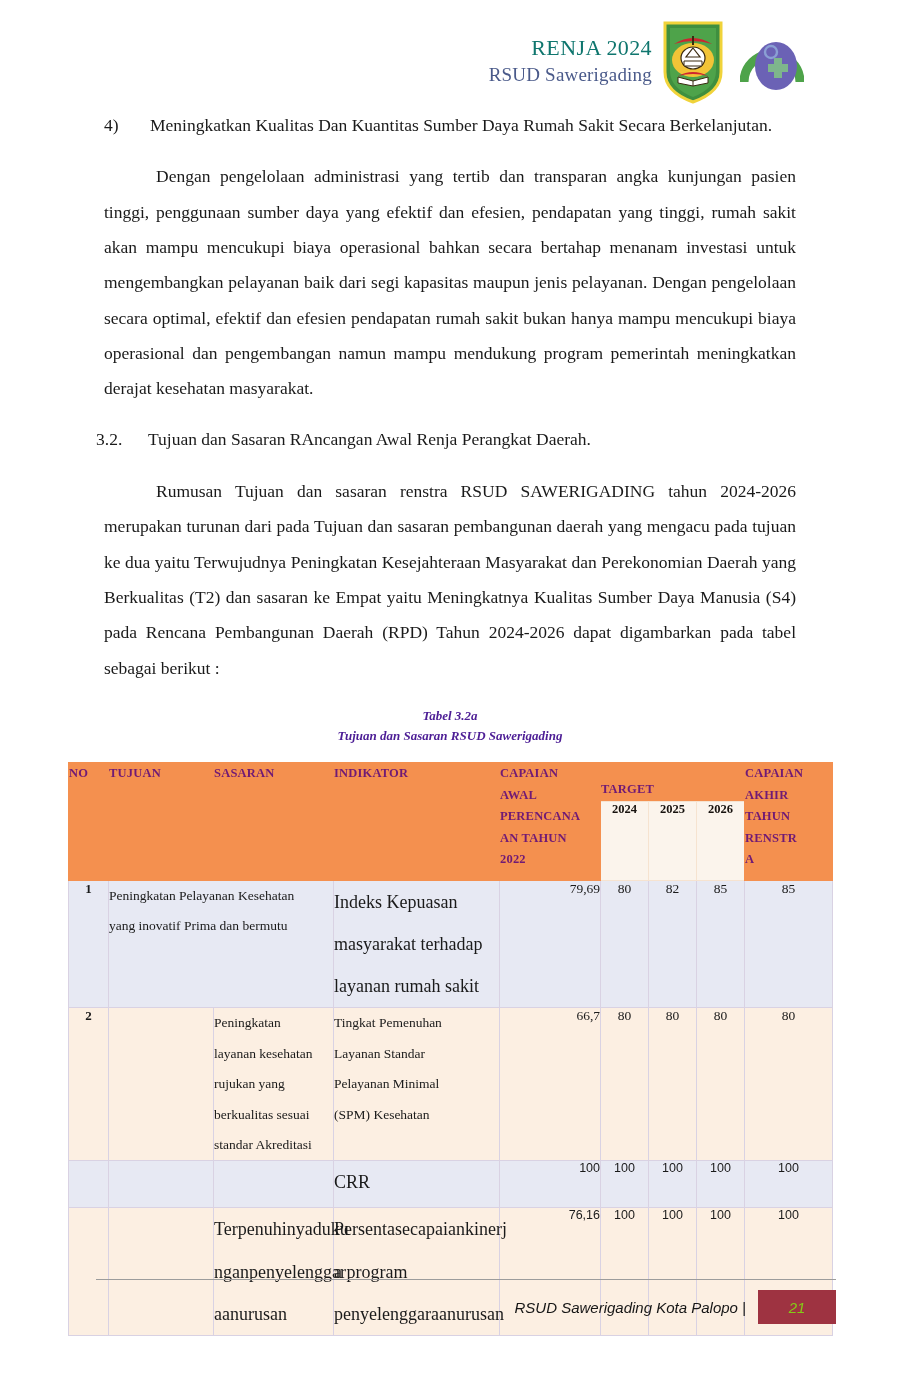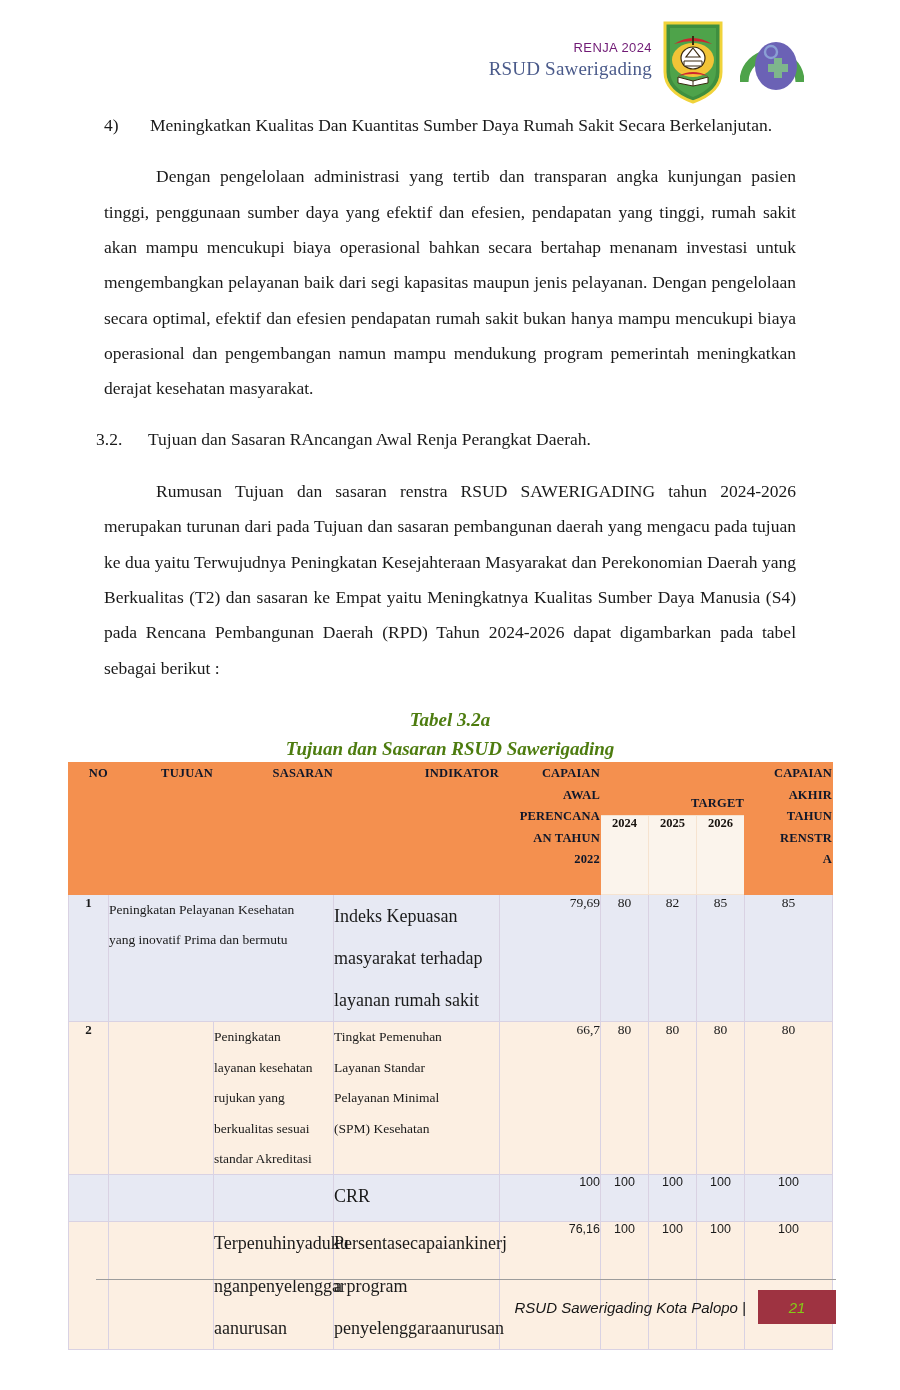--- a/index.html
+++ b/index.html
@@ -31,23 +31,23 @@
     padding-right: 96px;
     height: 96px;
     gap: 10px;
   }
   .header-text {
     text-align: right;
     line-height: 1.32;
     padding-bottom: 4px;
   }
   .header-line1 {
-    font-family: Liberation Sans, sans-serif;
-    font-size: 13px;
-    color: #701a75;
+    font-family: Liberation Serif, serif;
+    font-size: 22px;
+    color: #0f766e;
     letter-spacing: 0.4px;
   }
   .header-line2 {
     font-family: "Liberation Serif", serif;
     font-size: 19px;
     color: #4a5a8a;
     letter-spacing: 0.2px;
     margin-left: 32px;
   }
   .logo-palopo { width: 62px; height: 84px; display:block; }
@@ -109,23 +109,23 @@
   
   .table-caption {
     position: absolute;
     top: 706px;
     left: 0;
     width: 900px;
     text-align: center;
     font-family: "Liberation Serif", serif;
     font-weight: bold;
     font-style: italic;
-    font-size: 19px;
+    font-size: 13px;
     line-height: 1.5;
-    color: #4d7c0f;
+    color: #4c1d95;
   }
 
   
   .tbl-wrap {
     position: absolute;
     top: 762px;
     left: 68px;
     width: 764px;
   }
   table.t32a {
@@ -133,25 +133,25 @@
     width: 764px;
     table-layout: fixed;
   }
   table.t32a td, table.t32a th {
     border: 1px solid #d9d2e3;
     vertical-align: top;
     padding: 0;
   }
   .hdr-cell {
     background: #F4904F;
-    color: #0f172a;
+    color: #701a75;
     font-family: "Liberation Serif", serif;
     font-weight: bold;
     font-size: 12.5px;
-    text-align: right;
+    text-align: left;
     vertical-align: middle;
     line-height: 1.72;
     letter-spacing: 0.2px;
     border: 1px solid #F4904F !important;
   }
   .hdr-year {
     background: #FBF4EC;
     color: #17120e;
     font-family: "Liberation Serif", serif;
     font-weight: bold;
@@ -331,21 +331,21 @@
         <th class="hdr-cell" rowspan="2">TUJUAN</th>
         <th class="hdr-cell" rowspan="2">SASARAN</th>
         <th class="hdr-cell" rowspan="2">INDIKATOR</th>
         <th class="hdr-cell" rowspan="2">
           <span class="cell-line">CAPAIAN</span>
           <span class="cell-line">AWAL</span>
           <span class="cell-line">PERENCANA</span>
           <span class="cell-line">AN TAHUN</span>
           <span class="cell-line">2022</span>
         </th>
-        <th class="hdr-cell hdr-target" colspan="3" style="vertical-align:top;padding-top:30px;">TARGET</th>
+        <th class="hdr-cell hdr-target" colspan="3" style="vertical-align:top;padding-top:16px;">TARGET</th>
         <th class="hdr-cell" rowspan="2">
           <span class="cell-line">CAPAIAN</span>
           <span class="cell-line">AKHIR</span>
           <span class="cell-line">TAHUN</span>
           <span class="cell-line">RENSTR</span>
           <span class="cell-line">A</span>
         </th>
       </tr>
       <tr>
         <th class="hdr-year" style="height:78px;">2024</th>

